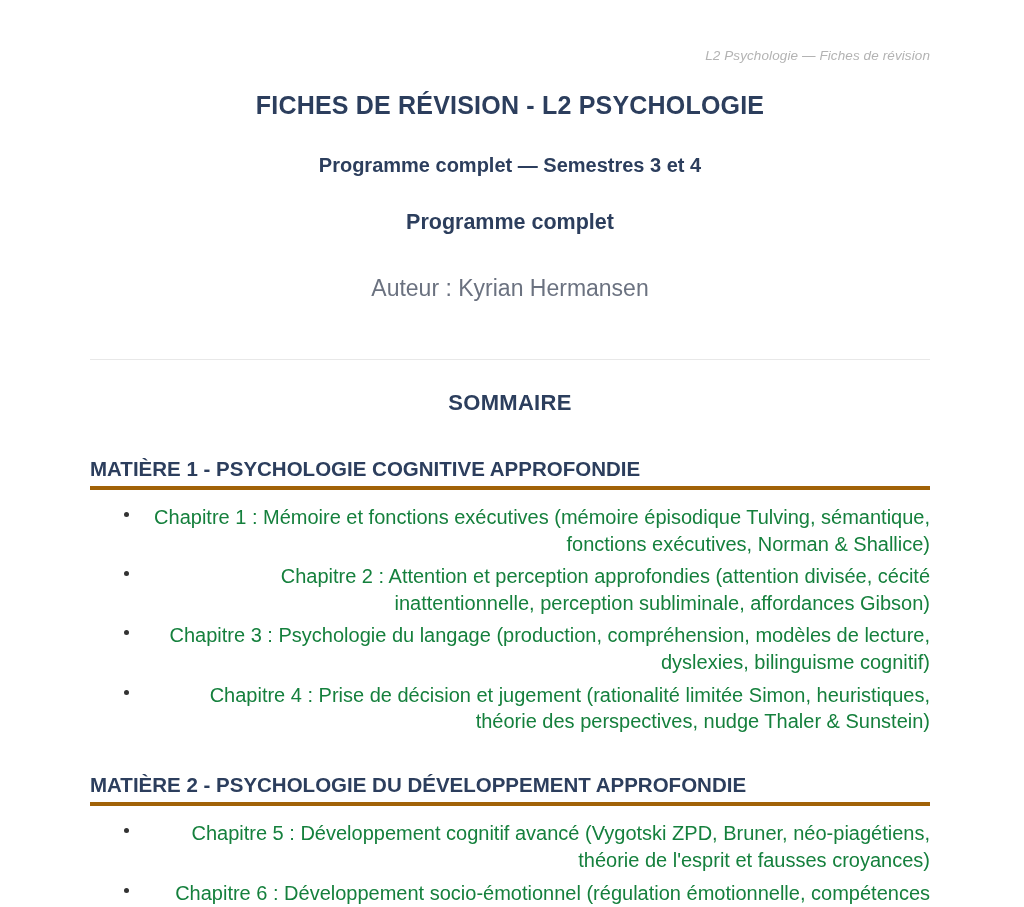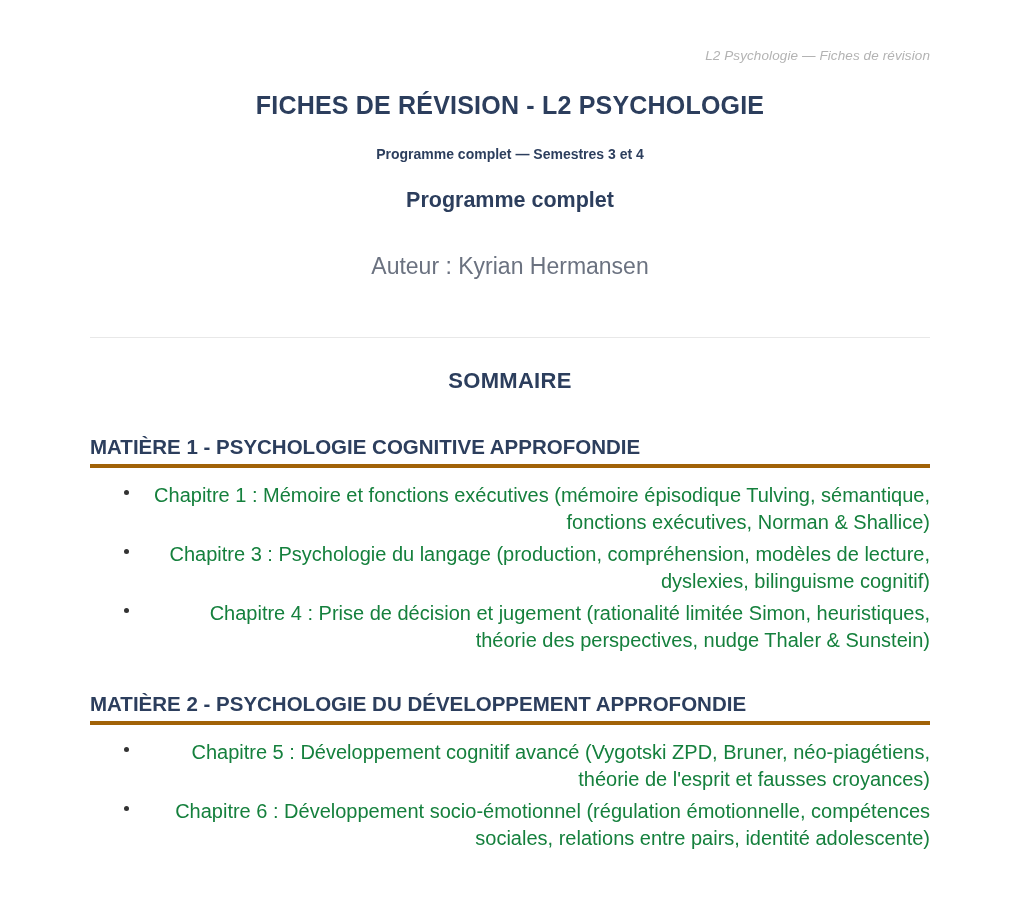--- a/index.html
+++ b/index.html
@@ -49,25 +49,25 @@
   .doc-title {
     font-size: 25px;
     font-weight: bold;
     color: #2c3e5d;
     letter-spacing: 0.2px;
     line-height: 1.0;
     margin: 0;
     padding-top: 7px;
   }
   .doc-subtitle {
-    font-size: 14px;
-    font-weight: bold;
-    color: #2c3e5d;
-    line-height: 1.0;
-    margin: 0;
+    font-size: 20px;
+    font-weight: bold;
+    color: #2c3e5d;
+    line-height: 1.0;
+    margin: 8px;
     padding-top: 29px;
   }
   .doc-subsubtitle {
     font-size: 21.5px;
     font-weight: bold;
     color: #2c3e5d;
     line-height: 1.0;
     margin: 0;
     padding-top: 29px;
   }
@@ -172,20 +172,24 @@
 
     <section class="section section-first">
       <h3 class="section-heading">MATIÈRE 1 - PSYCHOLOGIE COGNITIVE APPROFONDIE</h3>
       <ul class="chapter-list">
         <li>
           <span class="bullet"></span>
           <span>Chapitre 1 : Mémoire et fonctions exécutives (mémoire épisodique Tulving, sémantique, fonctions exécutives, Norman &amp; Shallice)</span>
         </li>
         <li>
           <span class="bullet"></span>
+          <span>Chapitre 2 : Attention et perception approfondies (attention divisée, cécité inattentionnelle, perception subliminale, affordances Gibson)</span>
+        </li>
+        <li>
+          <span class="bullet"></span>
           <span>Chapitre 3 : Psychologie du langage (production, compréhension, modèles de lecture, dyslexies, bilinguisme cognitif)</span>
         </li>
         <li>
           <span class="bullet"></span>
           <span>Chapitre 4 : Prise de décision et jugement (rationalité limitée Simon, heuristiques, théorie des perspectives, nudge Thaler &amp; Sunstein)</span>
         </li>
       </ul>
     </section>
 
     <section class="section section-next">

